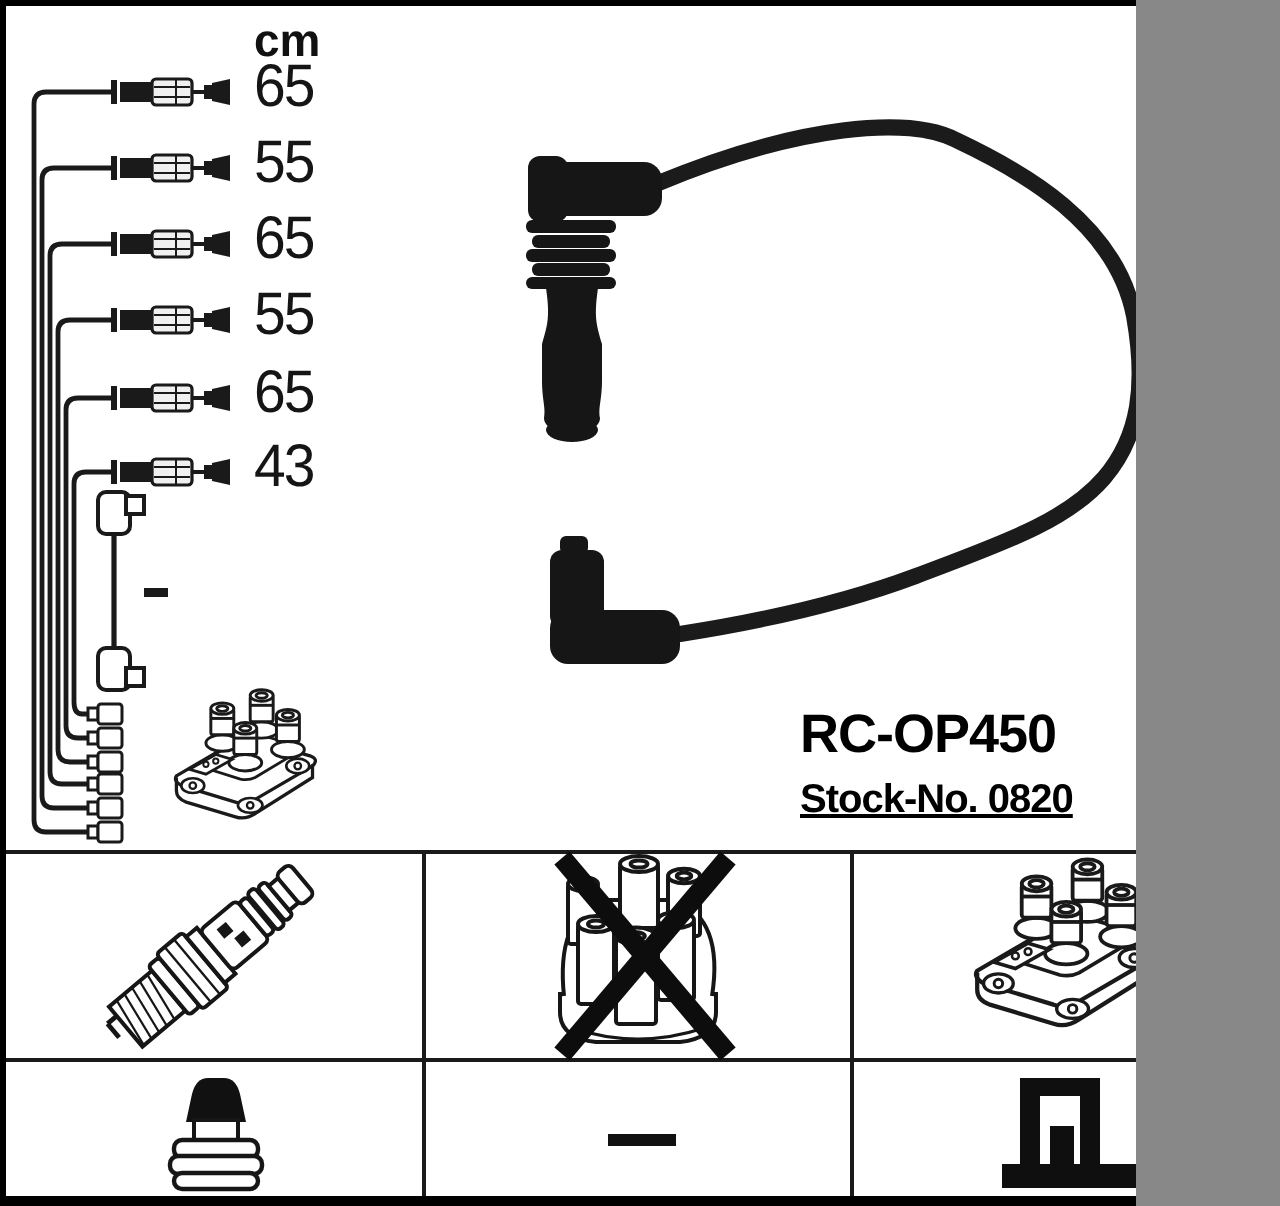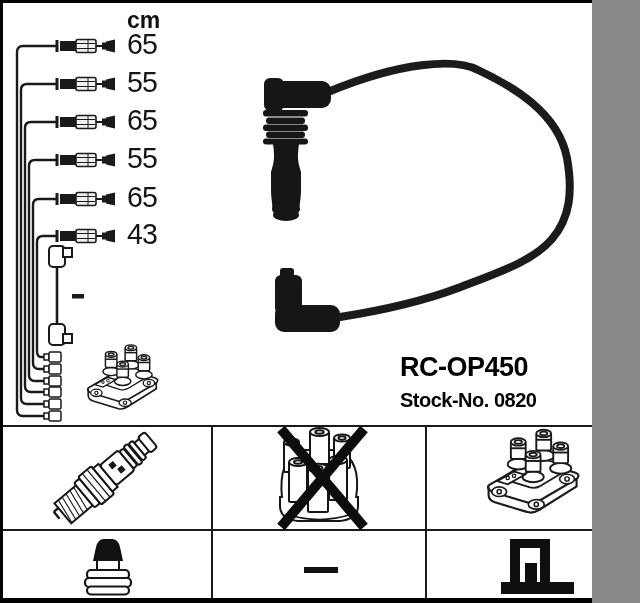--- a/index.html
+++ b/index.html
@@ -1,18 +1,18 @@
 <!DOCTYPE html>
 <html><head>
 <meta charset="utf-8">
 <style>
   html,body{margin:0;padding:0;background:#888;}
   #frame{
     position:relative;width:568px;height:603px;background:#fff;
-    overflow:hidden;font-family:"Liberation Sans",sans-serif;padding-left:24px;
+    overflow:hidden;font-family:"Liberation Sans",sans-serif;
   }
   .bar{position:absolute;background:#000;}
   #bar-top{left:0;top:0;width:640px;height:3px;}
   #bar-left{left:0;top:0;width:3px;height:603px;}
   #bar-right{left:637px;top:0;width:3px;height:603px;}
   #bar-bottom{left:0;top:598px;width:640px;height:5px;}
 
   
   #cm-label{
     position:absolute;left:127px;top:9px;font-size:23px;font-weight:700;color:#111;line-height:1;
@@ -20,21 +20,21 @@
   .length-label{
     position:absolute;left:127px;font-size:30px;font-weight:400;color:#151515;
     line-height:1;letter-spacing:-1px;transform:scaleX(.95);transform-origin:left;
   }
 
   
   #partnum{
     position:absolute;left:400px;top:353px;width:222px;text-align:left;color:#000;
   }
   #model{font-size:27px;font-weight:700;line-height:1.1;letter-spacing:-.5px;}
-  #stock{font-size:20px;font-weight:700;line-height:1.1;margin-top:6px;letter-spacing:-.5px;}
+  #stock{font-size:20px;font-weight:700;line-height:1.1;margin-top:6px;letter-spacing:-.5px;text-decoration:underline;}
 
   
   #grid{
     position:absolute;left:3px;top:425px;width:634px;height:173px;
     border-top:2px solid #1a1a1a;display:grid;
     grid-template-columns:210px 214px 210px;grid-template-rows:104px 67px;
   }
   .cell{background:transparent;}
   .cell.br{border-right:2px solid #1a1a1a;}
   .cell.bb{border-bottom:2px solid #1a1a1a;}

